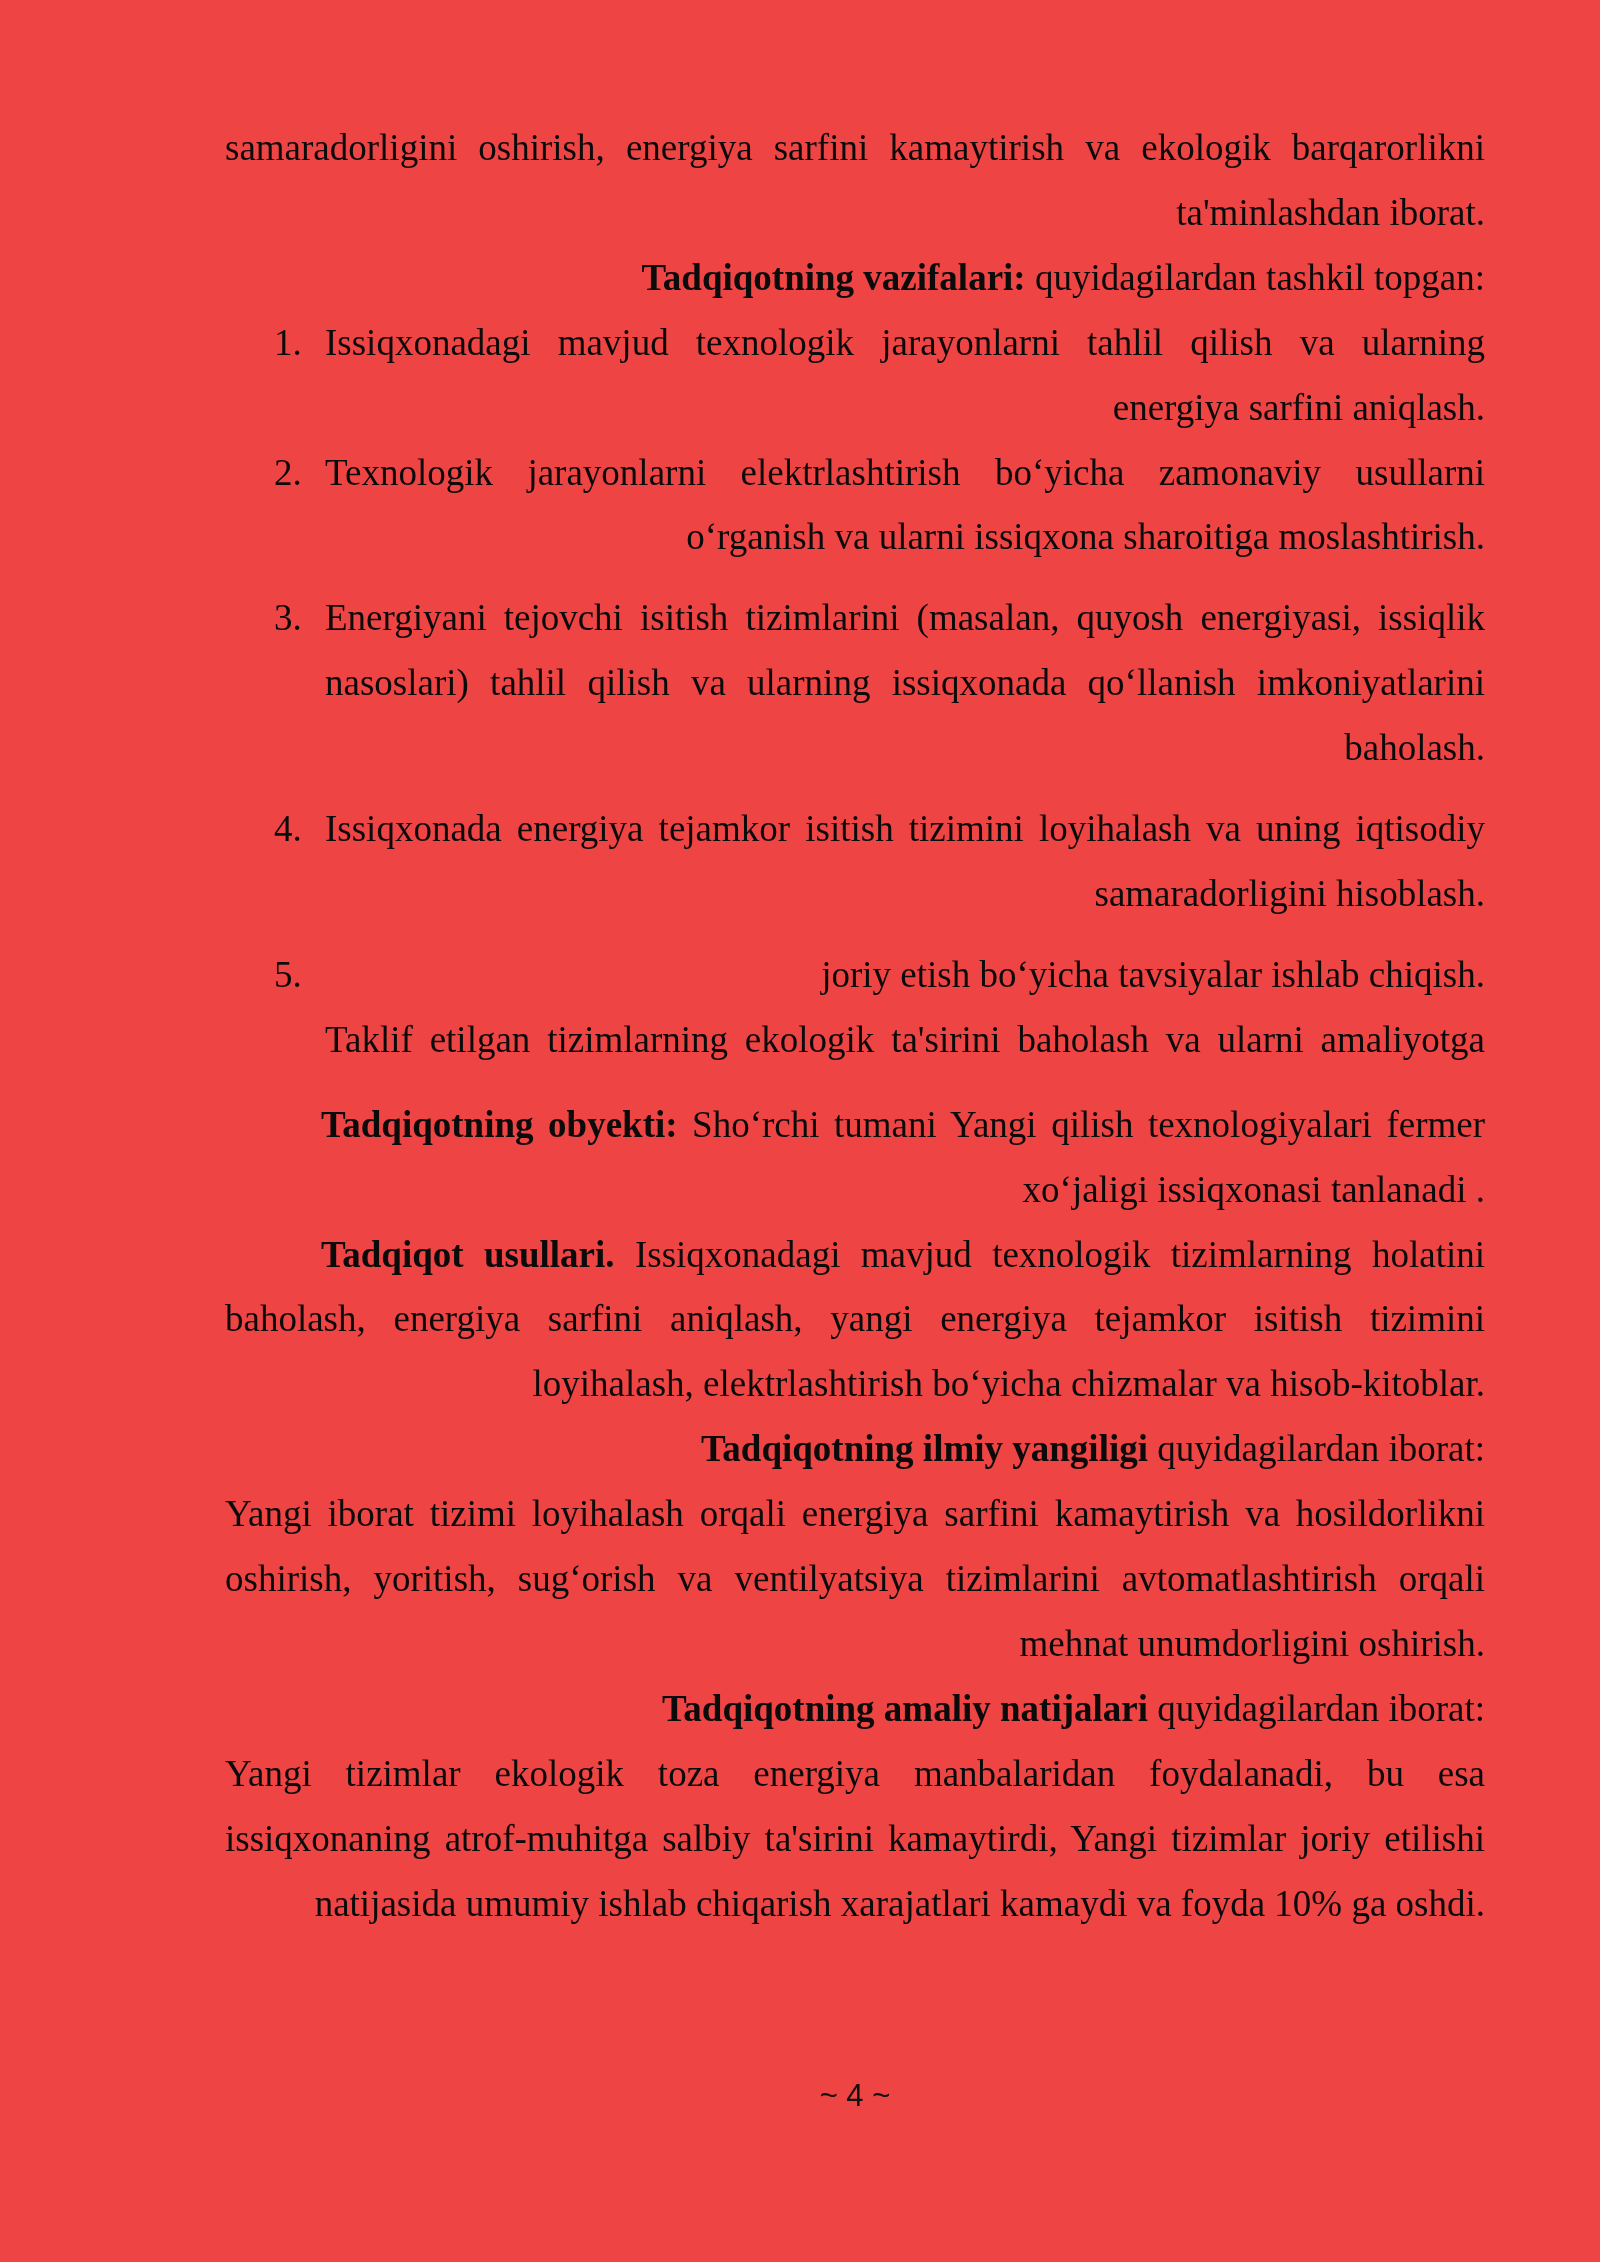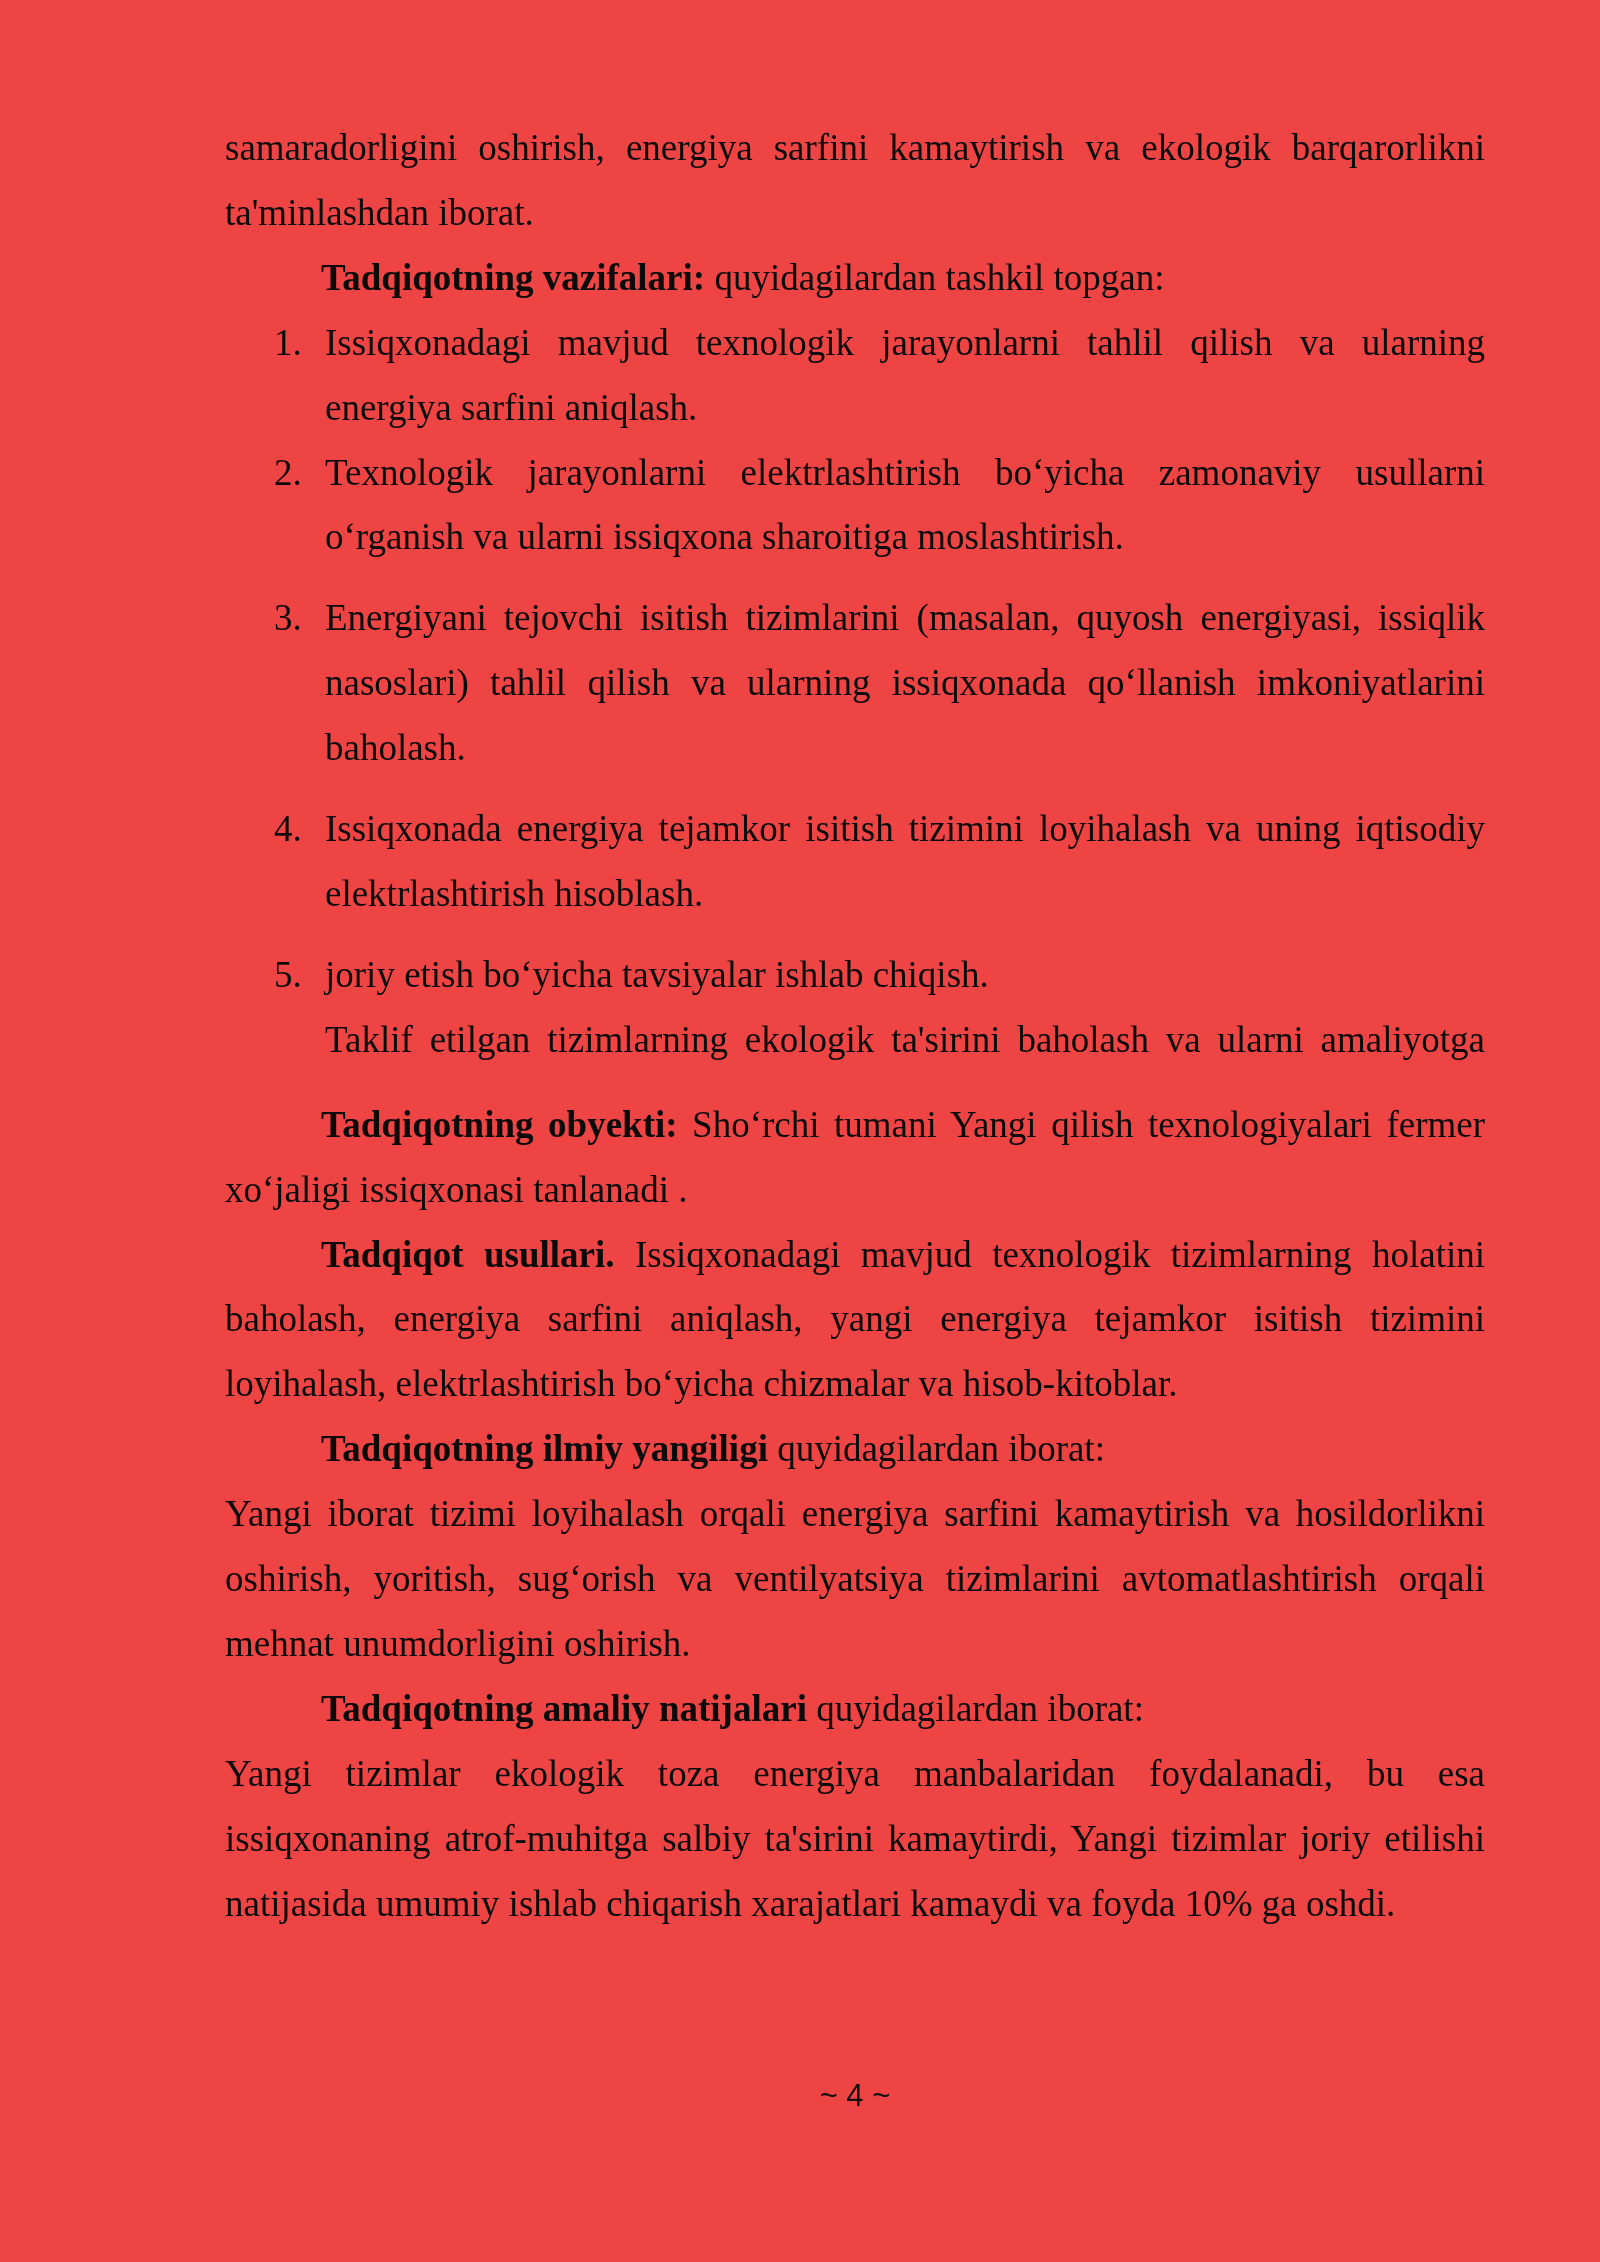--- a/index.html
+++ b/index.html
@@ -18,21 +18,21 @@
   }
   .content {
     position: absolute;
     left: 225px;
     right: 115px;
     top: 116px;
   }
   .ln {
     line-height: 64.9px;
     font-size: 37px;
-    text-align: left;
+    text-align: right;
   }
   .ln.j {
     text-align: justify;
     text-align-last: justify;
   }
   .indent {
     text-indent: 96px;
   }
   .b {
     font-weight: bold;
@@ -99,21 +99,21 @@
         <div class="ln j">Energiyani tejovchi isitish tizimlarini (masalan, quyosh energiyasi, issiqlik</div>
         <div class="ln j">nasoslari) tahlil qilish va ularning issiqxonada qoʻllanish imkoniyatlarini</div>
         <div class="ln">baholash.</div>
       </div>
     </div>
 
     <div class="li gap16">
       <span class="num">4.</span>
       <div class="li-text">
         <div class="ln j">Issiqxonada energiya tejamkor isitish tizimini loyihalash va uning iqtisodiy</div>
-        <div class="ln">elektrlashtirish hisoblash.</div>
+        <div class="ln">samaradorligini hisoblash.</div>
       </div>
     </div>
 
     <div class="li gap16">
       <span class="num">5.</span>
       <div class="li-text">
         <div class="ln">joriy etish boʻyicha tavsiyalar ishlab chiqish.</div>
         <div class="ln j">Taklif etilgan tizimlarning ekologik ta'sirini baholash va ularni amaliyotga</div>
       </div>
     </div>

